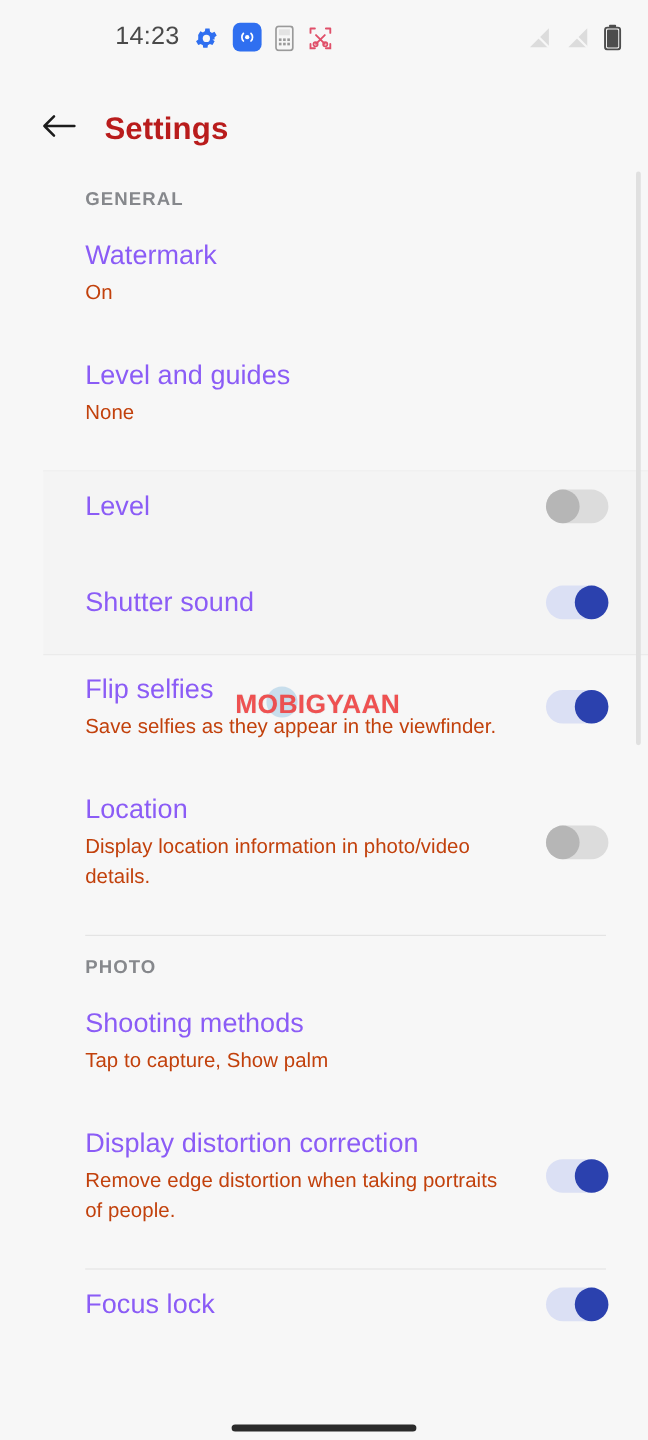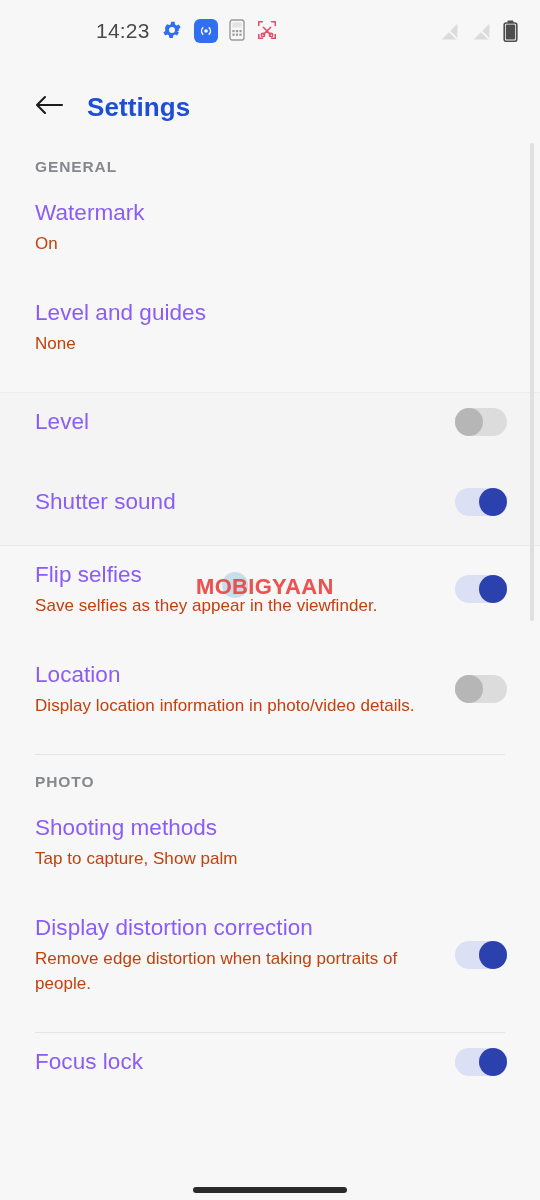--- a/index.html
+++ b/index.html
@@ -26,21 +26,21 @@
     top: 0; left: 0;
     width: 540px;
     height: 62px;
     display: flex;
     align-items: center;
   }
   #status-left {
     position: absolute;
     left: 96px;
     display: flex;
-    align-items: flex-start;
+    align-items: flex-end;
     gap: 11px;
   }
   #status-time {
     font-size: 21px;
     color: #4a4a4a;
     letter-spacing: 0.2px;
     font-family: "Liberation Sans", sans-serif;
   }
   .sb-icon { display: flex; align-items: center; justify-content: center; }
 
@@ -79,29 +79,30 @@
     position: absolute;
     left: 28px;
     width: 42px; height: 42px;
     display: flex; align-items: center; justify-content: center;
   }
   #page-title {
     position: absolute;
     left: 87px;
     font-size: 26px;
     font-weight: bold;
-    color: #1d4ed8;
+    color: #b91c1c;
     letter-spacing: 0.1px;
   }
 
   
   #list {
     position: absolute;
     top: 140px; left: 0;
     width: 540px;
+    padding-left: 36px;
   }
 
   .section-header {
     padding: 18px 0 8px 35px;
     font-size: 15.5px;
     font-weight: bold;
     color: #86888c;
     letter-spacing: 0.9px;
   }
 

